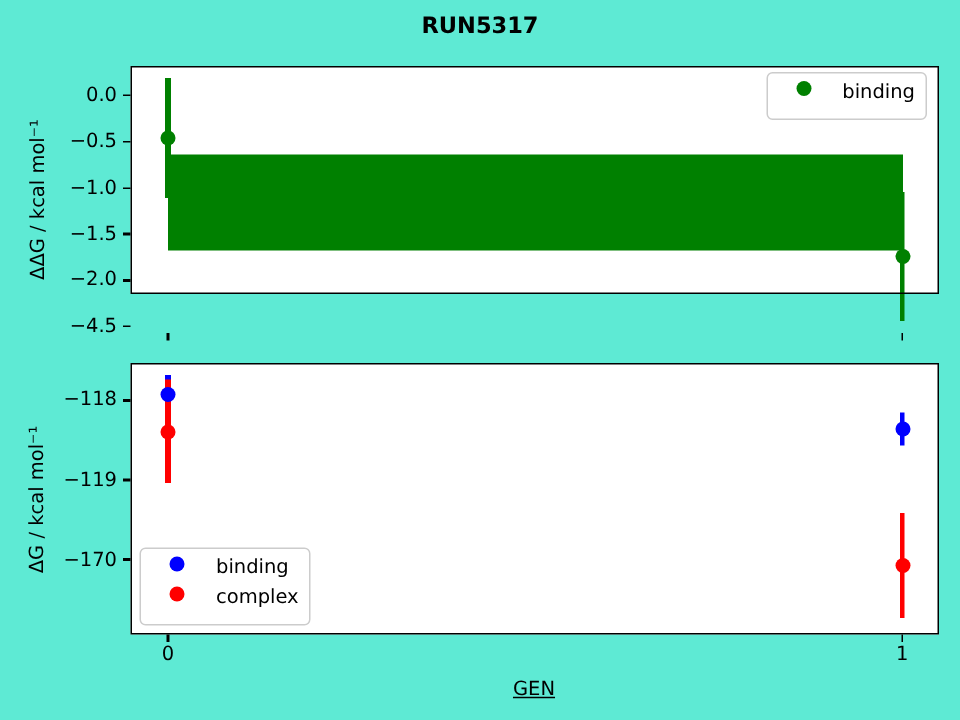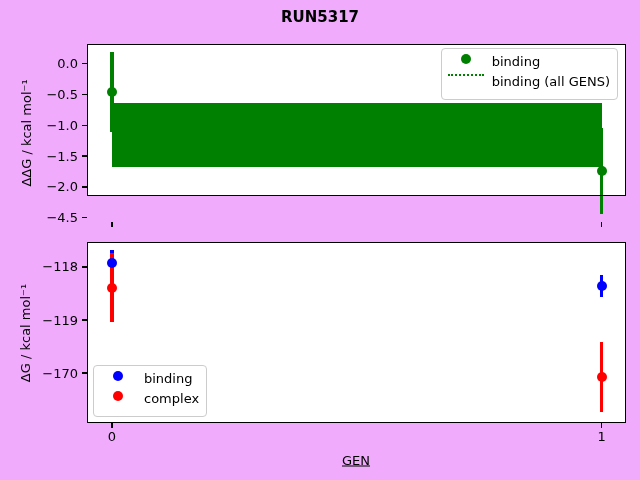--- a/index.html
+++ b/index.html
@@ -1,18 +1,18 @@
 <!DOCTYPE html>
 <html><head>
 <meta charset="utf-8">
 <style>
   html,body { margin:0; padding:0; background:#ffffff; }
   body { width:640px; height:480px; position:relative;
          font-family:"DejaVu Sans","Liberation Sans",sans-serif; color:#000; }
-  .figure { position:absolute; inset:0; background:#f0abfc; }
+  .figure { position:absolute; inset:0; background:#5eead4; }
   .title { position:absolute; left:0; right:0; top:8px; text-align:center;
            font-size:15px; font-weight:bold; }
   .axes { position:absolute; background:#ffffff; }
   .frame { position:absolute; inset:0; border:1.5px solid #000; pointer-events:none; z-index:5; }
   .band   { position:absolute; z-index:1; }
   .errbar { position:absolute; z-index:2; }
   .marker { position:absolute; width:10px; height:10px; border-radius:50%; z-index:3; }
   .ytick { position:absolute; left:-5px; width:5px; height:1.5px; background:#000; z-index:6; }
   .xtick { position:absolute; width:1.5px; height:5px; background:#000; z-index:6; }
   .yticklabel { position:absolute; left:-76px; width:67px; text-align:right;
@@ -59,26 +59,20 @@
       <div class="xtick" style="left: 24.2173px; top: 178px;"></div>
       <div class="xtick" style="left: 513.772px; top: 178px;"></div>
       <div class="frame"></div>
       <div class="legend" style="right: 8px; top: 4px;">
         <div class="legend-row">
           <span class="legend-marker">
             <span class="legend-dot" style="background: rgb(0, 128, 0);"></span>
           </span>
           <span class="legend-label">binding</span>
         </div>
-        <div class="legend-row">
-          <span class="legend-marker">
-            <span class="legend-dotline" style="border-top-color: rgb(0, 128, 0);"></span>
-          </span>
-          <span class="legend-label">binding (all GENS)</span>
-        </div>
       </div>
     </div>
   <div class="axis-ylabel" id="ylabel-0" style="left:26px; top:133px;">ΔΔG / kcal mol⁻¹</div>
 
   <div class="axes" id="axes-1" style="left: 87px; top: 242px; width: 539px; height: 181px;">
       <div class="errbar" style="left: 23.2173px; top: 8.49267px; width: 3.5px; height: 24.4164px; background: rgb(0, 0, 255);"></div>
       <div class="errbar" style="left: 512.772px; top: 33.4399px; width: 3.5px; height: 21.2317px; background: rgb(0, 0, 255);"></div>
       <div class="marker" style="left: 19.9673px; top: 15.7009px; background: rgb(0, 0, 255);"></div>
       <div class="marker" style="left: 509.522px; top: 39.0557px; background: rgb(0, 0, 255);"></div>
       <div class="errbar" style="left: 23.2173px; top: 11.1466px; width: 3.5px; height: 69.0029px; background: rgb(255, 0, 0);"></div>

